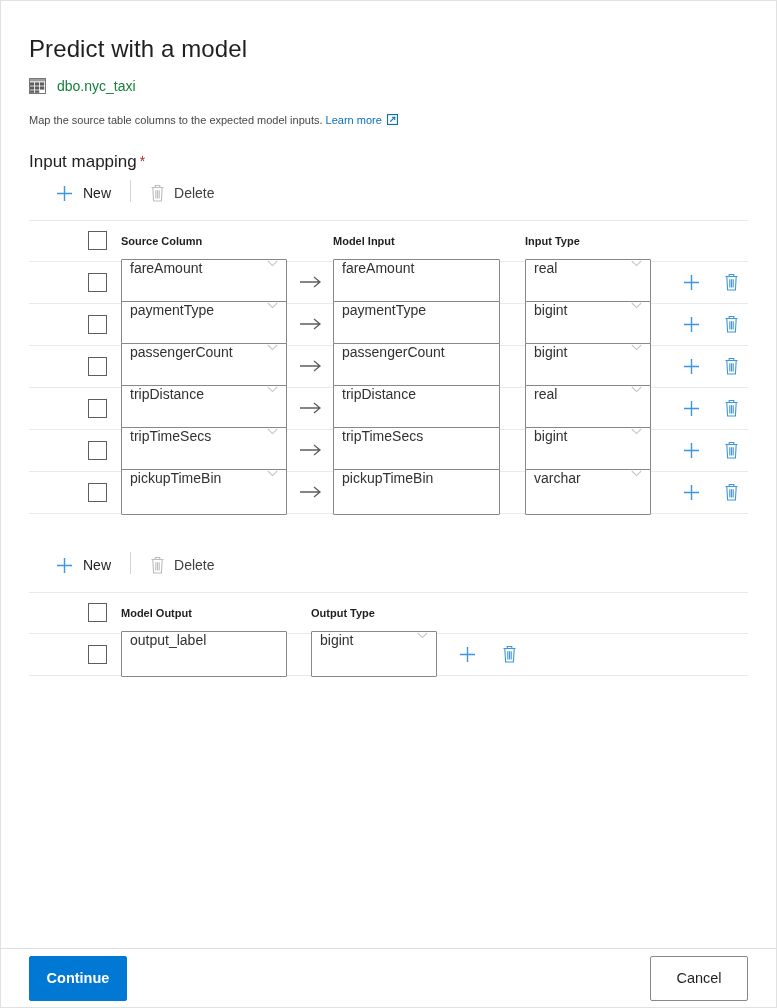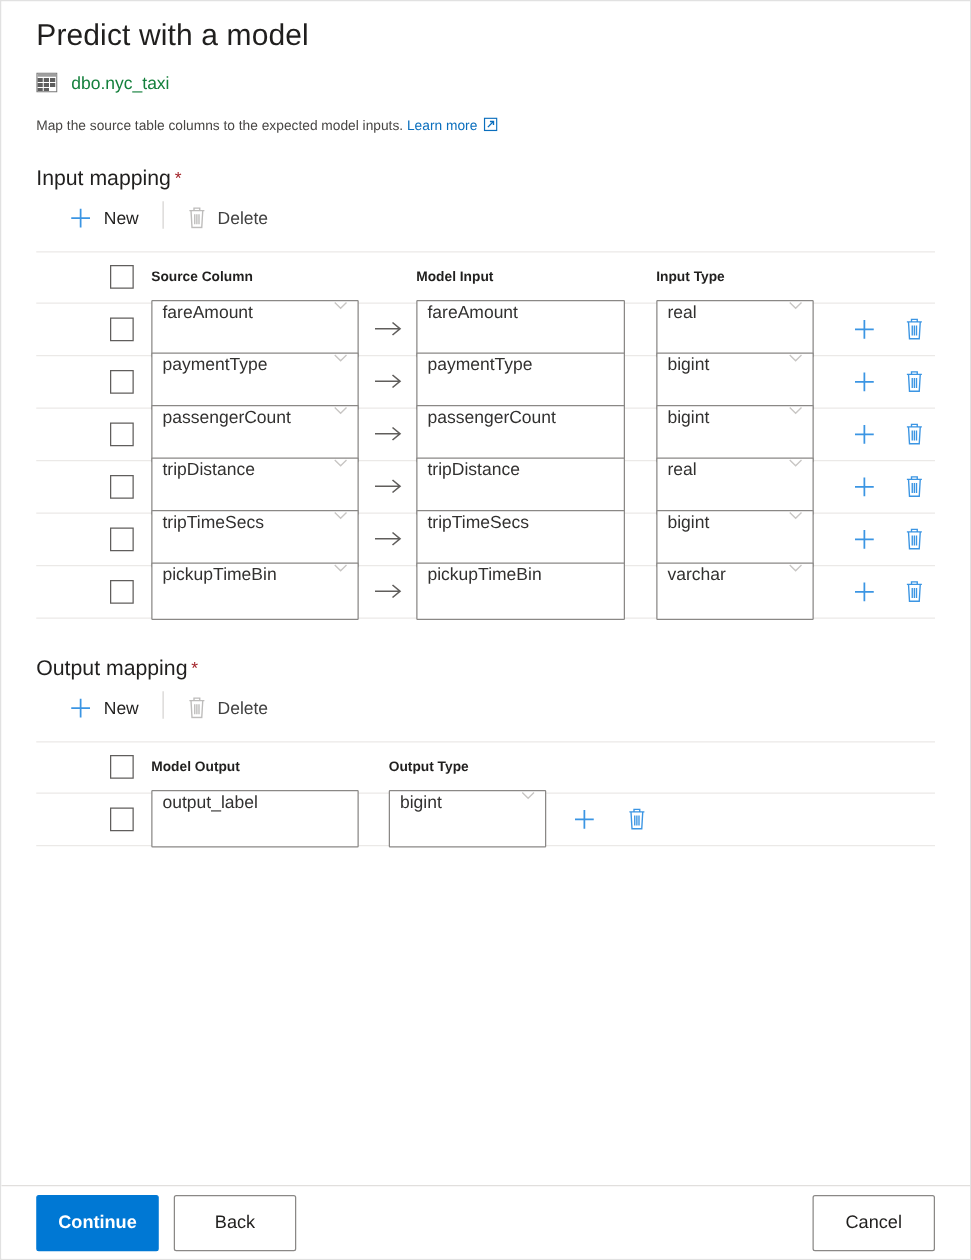--- a/index.html
+++ b/index.html
@@ -14,21 +14,21 @@
   .page {
     position: relative;
     width: 777px;
     height: 1008px;
     box-sizing: border-box;
     border: 1px solid #e1e1e1;
     background: #ffffff;
     overflow: hidden;
   }
   .content {
-    padding: 14px 28px 0 28px;
+    padding: 34px 28px 0 28px;
   }
 
   
   .page-title {
     font-size: 24px;
     font-weight: 400;
     color: #201f1e;
     margin: 0;
     padding: 0 0 2px 0;
     letter-spacing: 0.1px;
@@ -515,21 +515,20 @@
     <button class="icon-btn gap-del">
               <svg class="trash-icon" viewBox="0 0 15 18">
                 <path d="M1.5 3.5 L13.5 3.5 M2.8 3.5 L3.6 17 L11.4 17 L12.2 3.5 M5.2 3.5 L5.2 1.5 L9.8 1.5 L9.8 3.5 M5.8 6.3 L5.8 14.4 M7.5 6.3 L7.5 14.4 M9.2 6.3 L9.2 14.4" stroke="#3b95e3" stroke-width="1.1" fill="none"></path>
               </svg>
             </button>
   </div>
         </div>
     </div>
 
     <div class="section-gap"></div>
-    <h2 class="section-title"><span>Output mapping</span><span class="req-star">*</span></h2>
 
     <div class="cmdbar">
       <button class="cmd">
         <svg class="plus-icon" viewBox="0 0 19 19">
             <path d="M9.5 2 L9.5 17 M2 9.5 L17 9.5" stroke="#3b95e3" stroke-width="1.4"></path>
           </svg>
         <span>New</span>
       </button>
       <div class="cmd-sep"></div>
       <button class="cmd disabled">
@@ -573,17 +572,16 @@
               </svg>
             </button>
   </div>
         </div>
     </div>
 
   </div>
 
   <div class="footer">
     <button class="btn btn-primary">Continue</button>
-    <button class="btn btn-default btn-back">Back</button>
     <div class="spacer"></div>
     <button class="btn btn-default">Cancel</button>
   </div>
 </div>
 
 </body></html>

